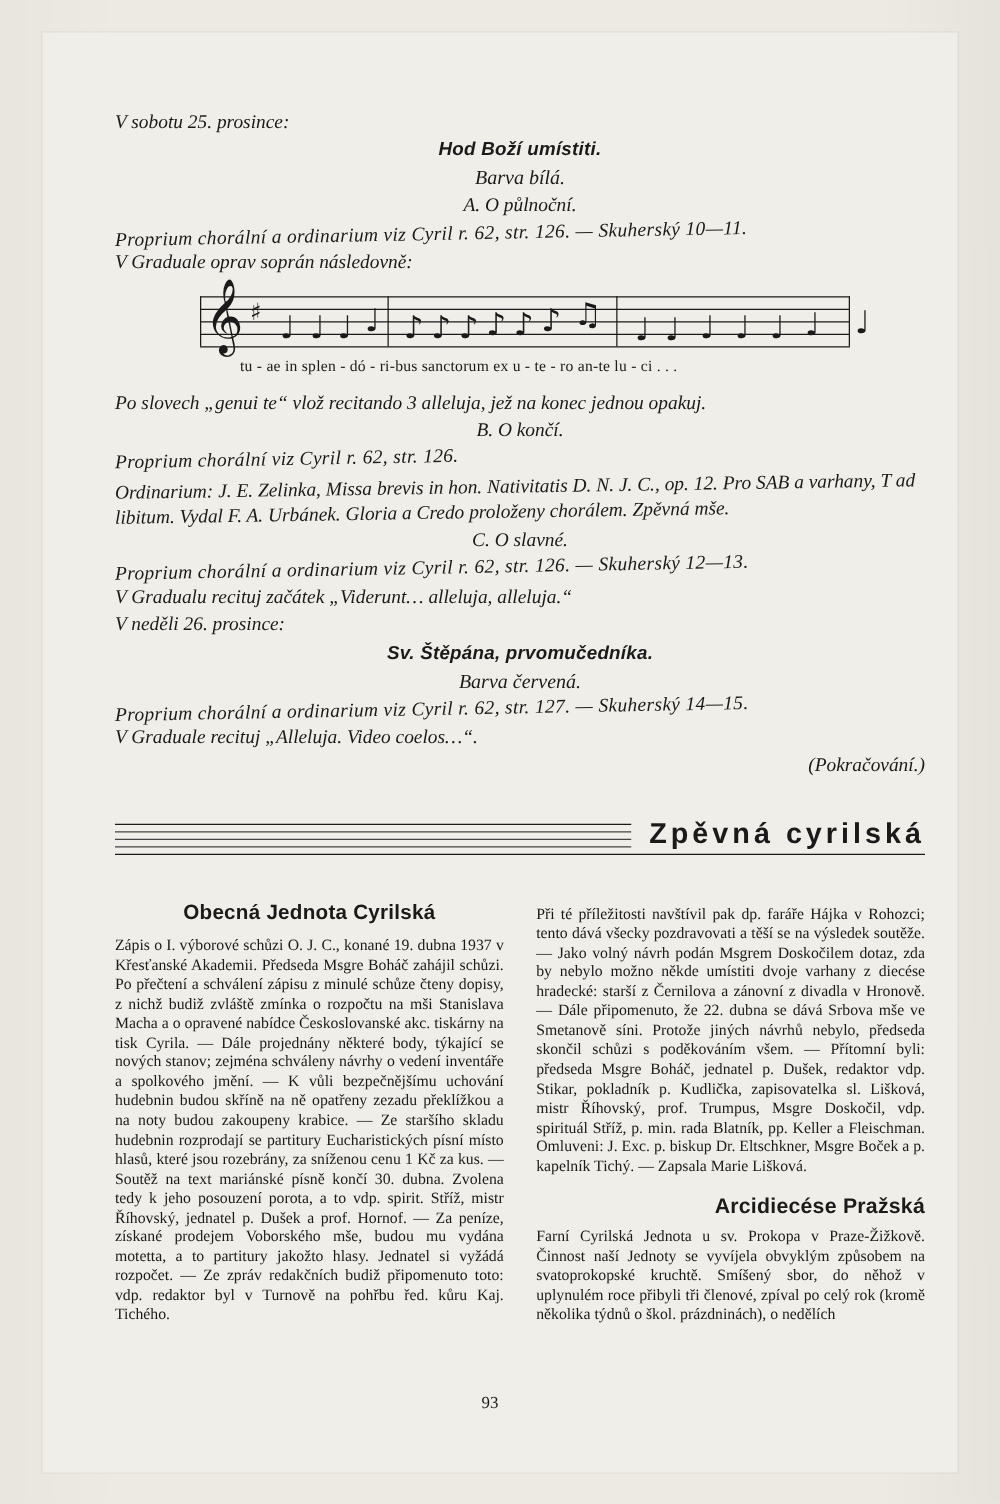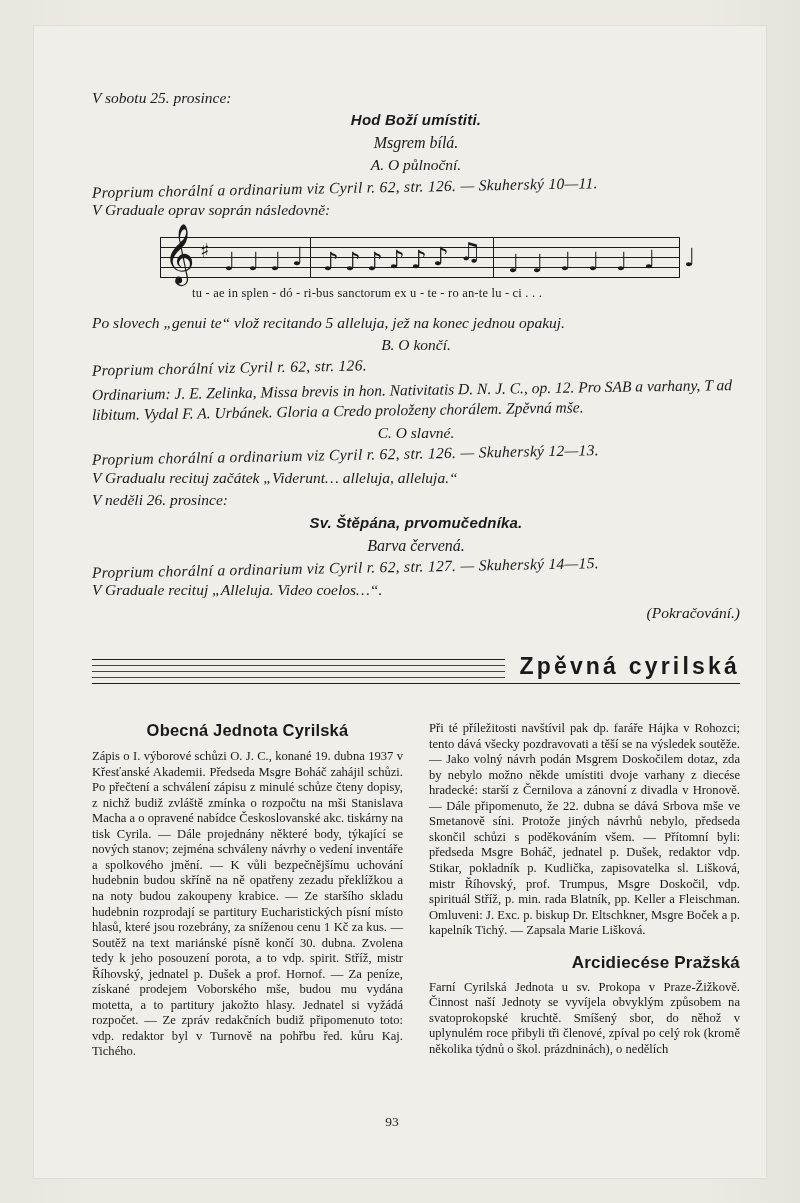--- a/index.html
+++ b/index.html
@@ -170,20 +170,21 @@
     font-weight: bold;
     font-size: 23px;
     letter-spacing: 3.2px;
   }
 
   
   .cols {
     margin-top: 14px;
     display: flex;
     gap: 26px;
+    align-items: flex-end;
   }
   .col {
     width: 311px;
   }
   .col-head {
     font-family: "Liberation Sans", sans-serif;
     font-weight: bold;
     font-size: 16.5px;
     text-align: center;
     margin-bottom: 9px;
@@ -218,21 +219,21 @@
 
 <div class="page">
   <div class="paper">
     <div class="content">
 
       <div class="lit">
 
         <div class="line">V sobotu 25. prosince:</div>
 
         <div class="line center b-title">Hod Boží umístiti.</div>
-        <div class="line center sub-title">Msgrem bílá.</div>
+        <div class="line center sub-title">Barva bílá.</div>
         <div class="line center ital-head">A. O půlnoční.</div>
 
         <div class="line tight slanted">
           <span class="skew">Proprium chorální a ordinarium viz Cyril r. 62, str. 126. — Skuherský 10—11.</span>
         </div>
         <div class="line">V Graduale oprav soprán následovně:</div>
 
         <div class="music-wrap">
           <div class="staff">
             <div class="ln" style="top:0px"></div>
@@ -264,21 +265,21 @@
             <span class="note" style="left:372px;top:14px">♩</span>
             <span class="note" style="left:400px;top:12px">♩</span>
             <span class="note" style="left:428px;top:12px">♩</span>
             <span class="note" style="left:456px;top:12px">♩</span>
             <span class="note" style="left:484px;top:10px">♩</span>
             <span class="note" style="left:524px;top:8px">♩</span>
           </div>
           <div class="lyrics">tu - ae in splen - dó - ri-bus sanctorum ex     u - te - ro an-te lu  -  ci . . .</div>
         </div>
 
-        <div class="line">Po slovech „genui te“ vlož recitando 5 alleluja, jež na konec jednou opakuj.</div>
+        <div class="line">Po slovech „genui te“ vlož recitando 3 alleluja, jež na konec jednou opakuj.</div>
 
         <div class="line center ital-head spaced">B. O končí.</div>
 
         <div class="line tight slanted">
           <span class="skew">Proprium chorální viz Cyril r. 62,  str. 126.</span>
         </div>
         <div class="line">
           <span class="skew2">Ordinarium: J. E. Zelinka, Missa brevis in hon. Nativitatis D. N. J. C., op. 12. Pro SAB a varhany, T ad libitum. Vydal F. A. Urbánek. Gloria a Credo proloženy chorálem. Zpěvná mše.</span>
         </div>
 

